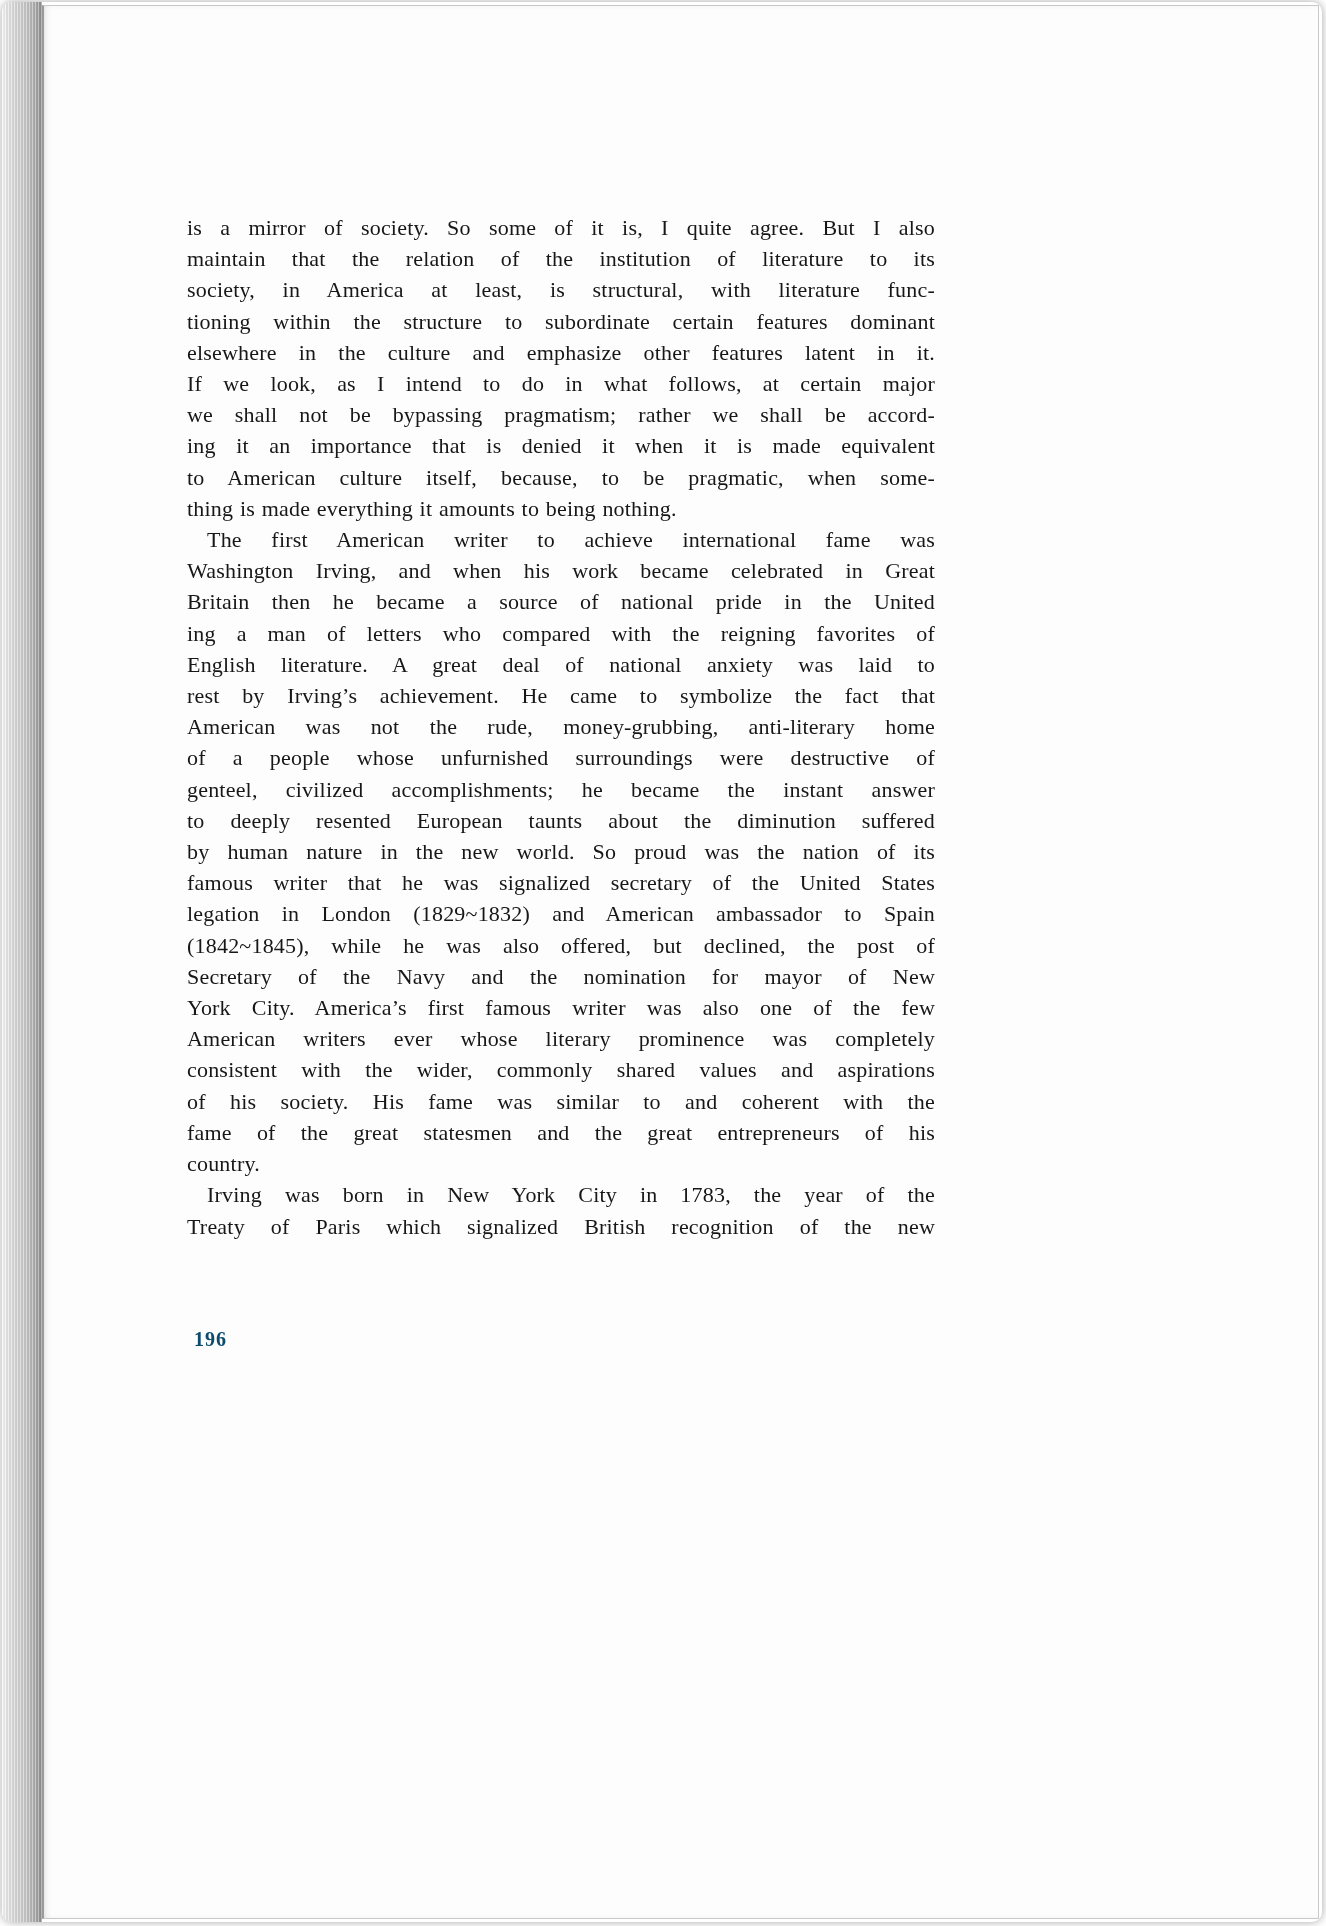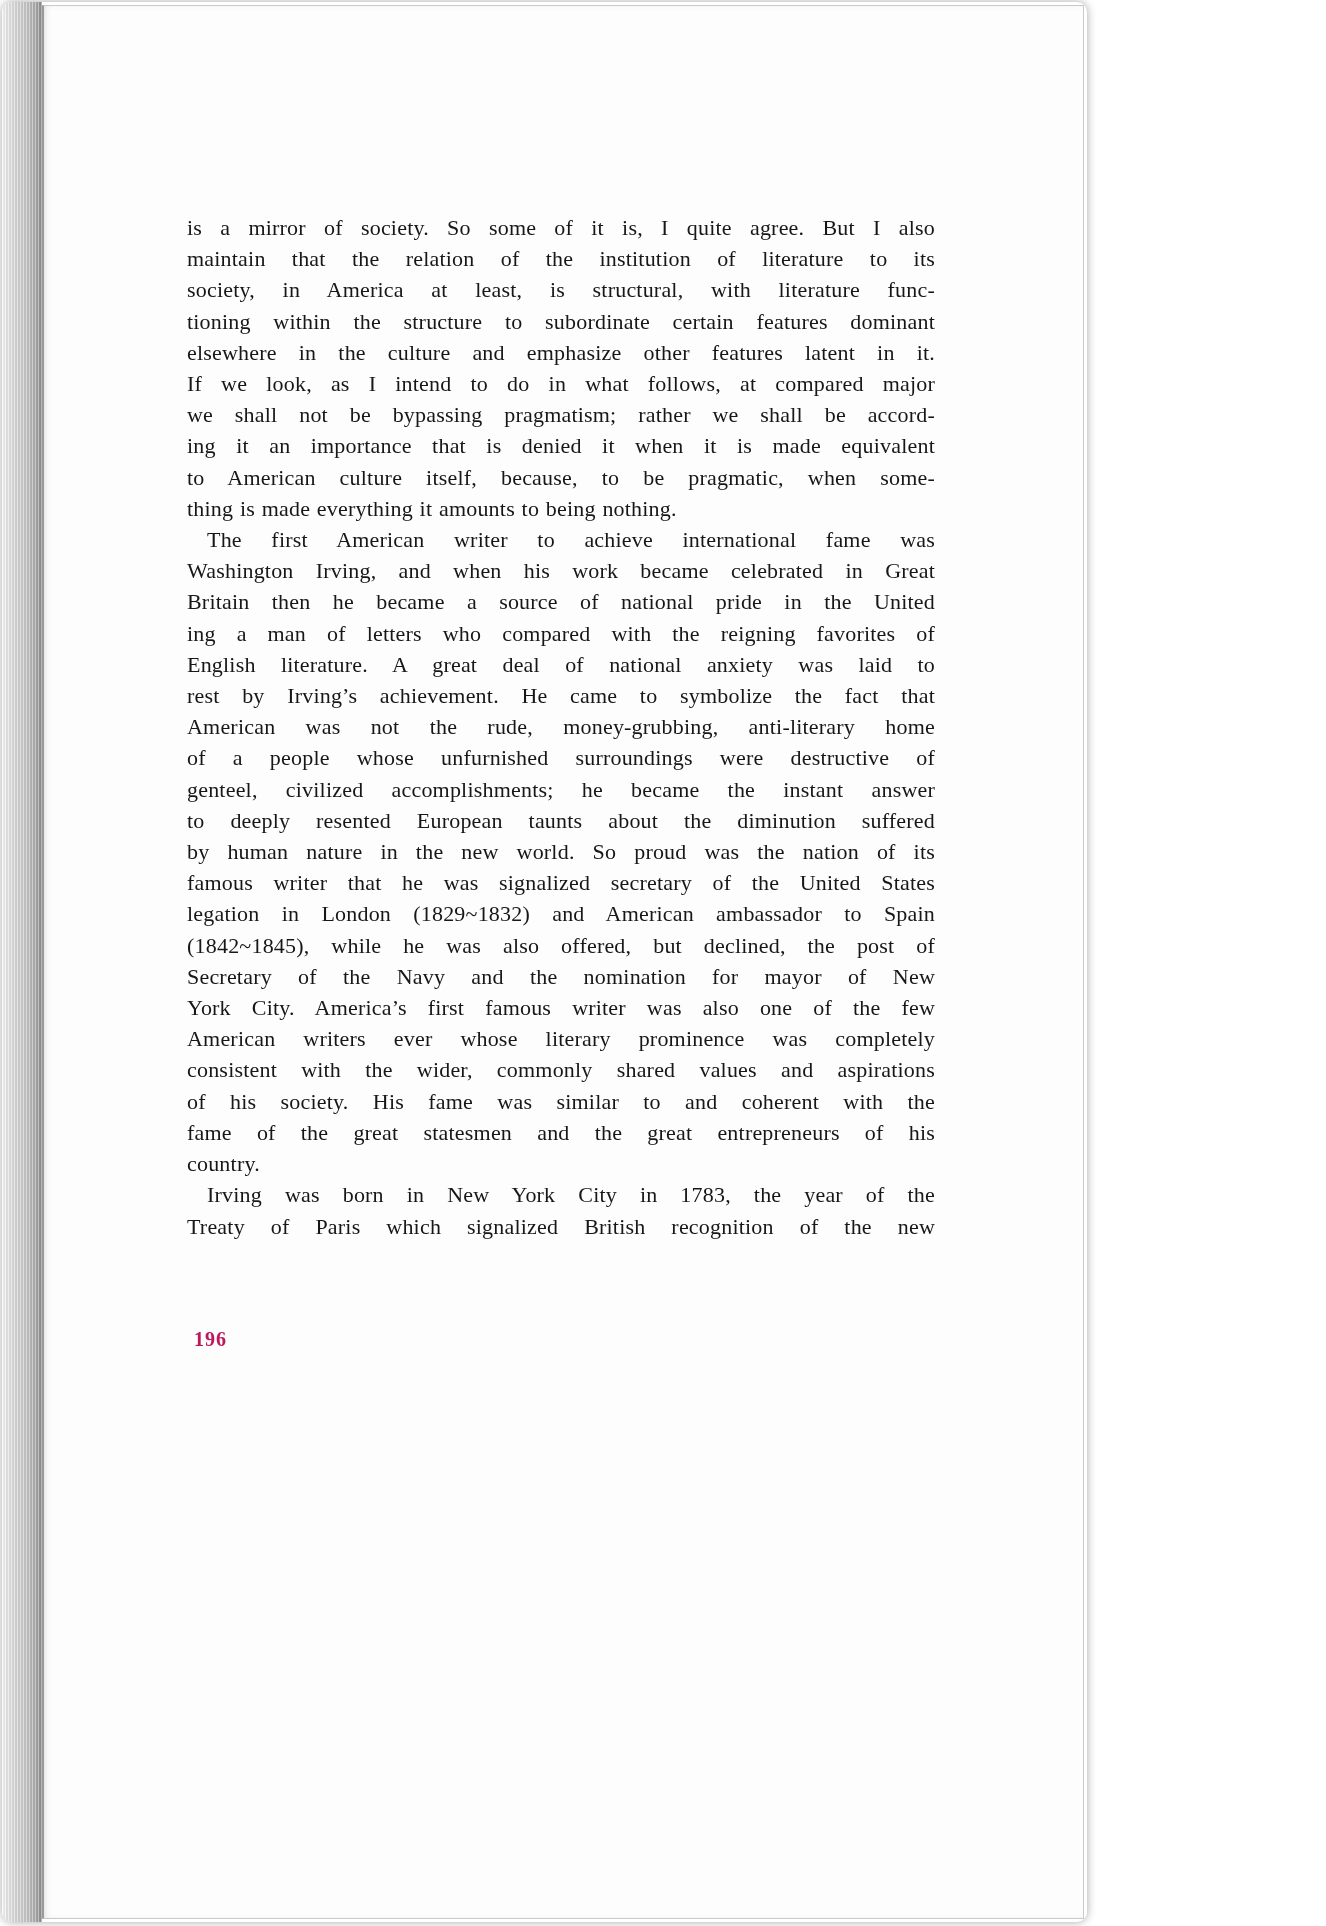--- a/index.html
+++ b/index.html
@@ -10,21 +10,21 @@
   .canvas {
     position: relative;
     width: 1326px;
     height: 1926px;
     background: #ffffff;
     overflow: hidden;
   }
   .book {
     position: absolute;
     left: 2px; top: 2px;
-    width: 1085px; height: 1920px;
+    width: 1320px; height: 1920px;
     border-radius: 10px;
     overflow: hidden;
     box-shadow: 0 0 10px rgba(0,0,0,0.35);
     background: #ffffff;
   }
   
   .page-edge {
     position: absolute;
     left: 0; top: 0; bottom: 0;
     width: 40px;
@@ -65,38 +65,38 @@
   .line.last { text-align-last: left; }
   .line.indent { text-indent: 20px; }
   .page-number {
     position: absolute;
     left: 150px;
     top: 1322px;
     font-family: "Liberation Serif", "DejaVu Serif", serif;
     font-size: 20px;
     font-weight: 700;
     letter-spacing: 1px;
-    color: #be185d;
+    color: #0c4a6e;
   }
 </style>
 </head>
 <body>
 
 <div class="canvas">
   <div class="book">
     <div class="page-edge"></div>
     <div class="page">
       <div class="text-block">
           <div class="paragraph">
             <div class="line">is a mirror of society. So some of it is, I quite agree. But I also</div>
             <div class="line">maintain that the relation of the institution of literature to its</div>
             <div class="line">society, in America at least, is structural, with literature func-</div>
             <div class="line">tioning within the structure to subordinate certain features dominant</div>
             <div class="line">elsewhere in the culture and emphasize other features latent in it.</div>
-            <div class="line">If we look, as I intend to do in what follows, at compared major</div>
+            <div class="line">If we look, as I intend to do in what follows, at certain major</div>
             <div class="line">we shall not be bypassing pragmatism; rather we shall be accord-</div>
             <div class="line">ing it an importance that is denied it when it is made equivalent</div>
             <div class="line">to American culture itself, because, to be pragmatic, when some-</div>
             <div class="line last">thing is made everything it amounts to being nothing.</div>
           </div>
           <div class="paragraph">
             <div class="line indent">The first American writer to achieve international fame was</div>
             <div class="line">Washington Irving, and when his work became celebrated in Great</div>
             <div class="line">Britain then he became a source of national pride in the United</div>
             <div class="line">ing a man of letters who compared with the reigning favorites of</div>

